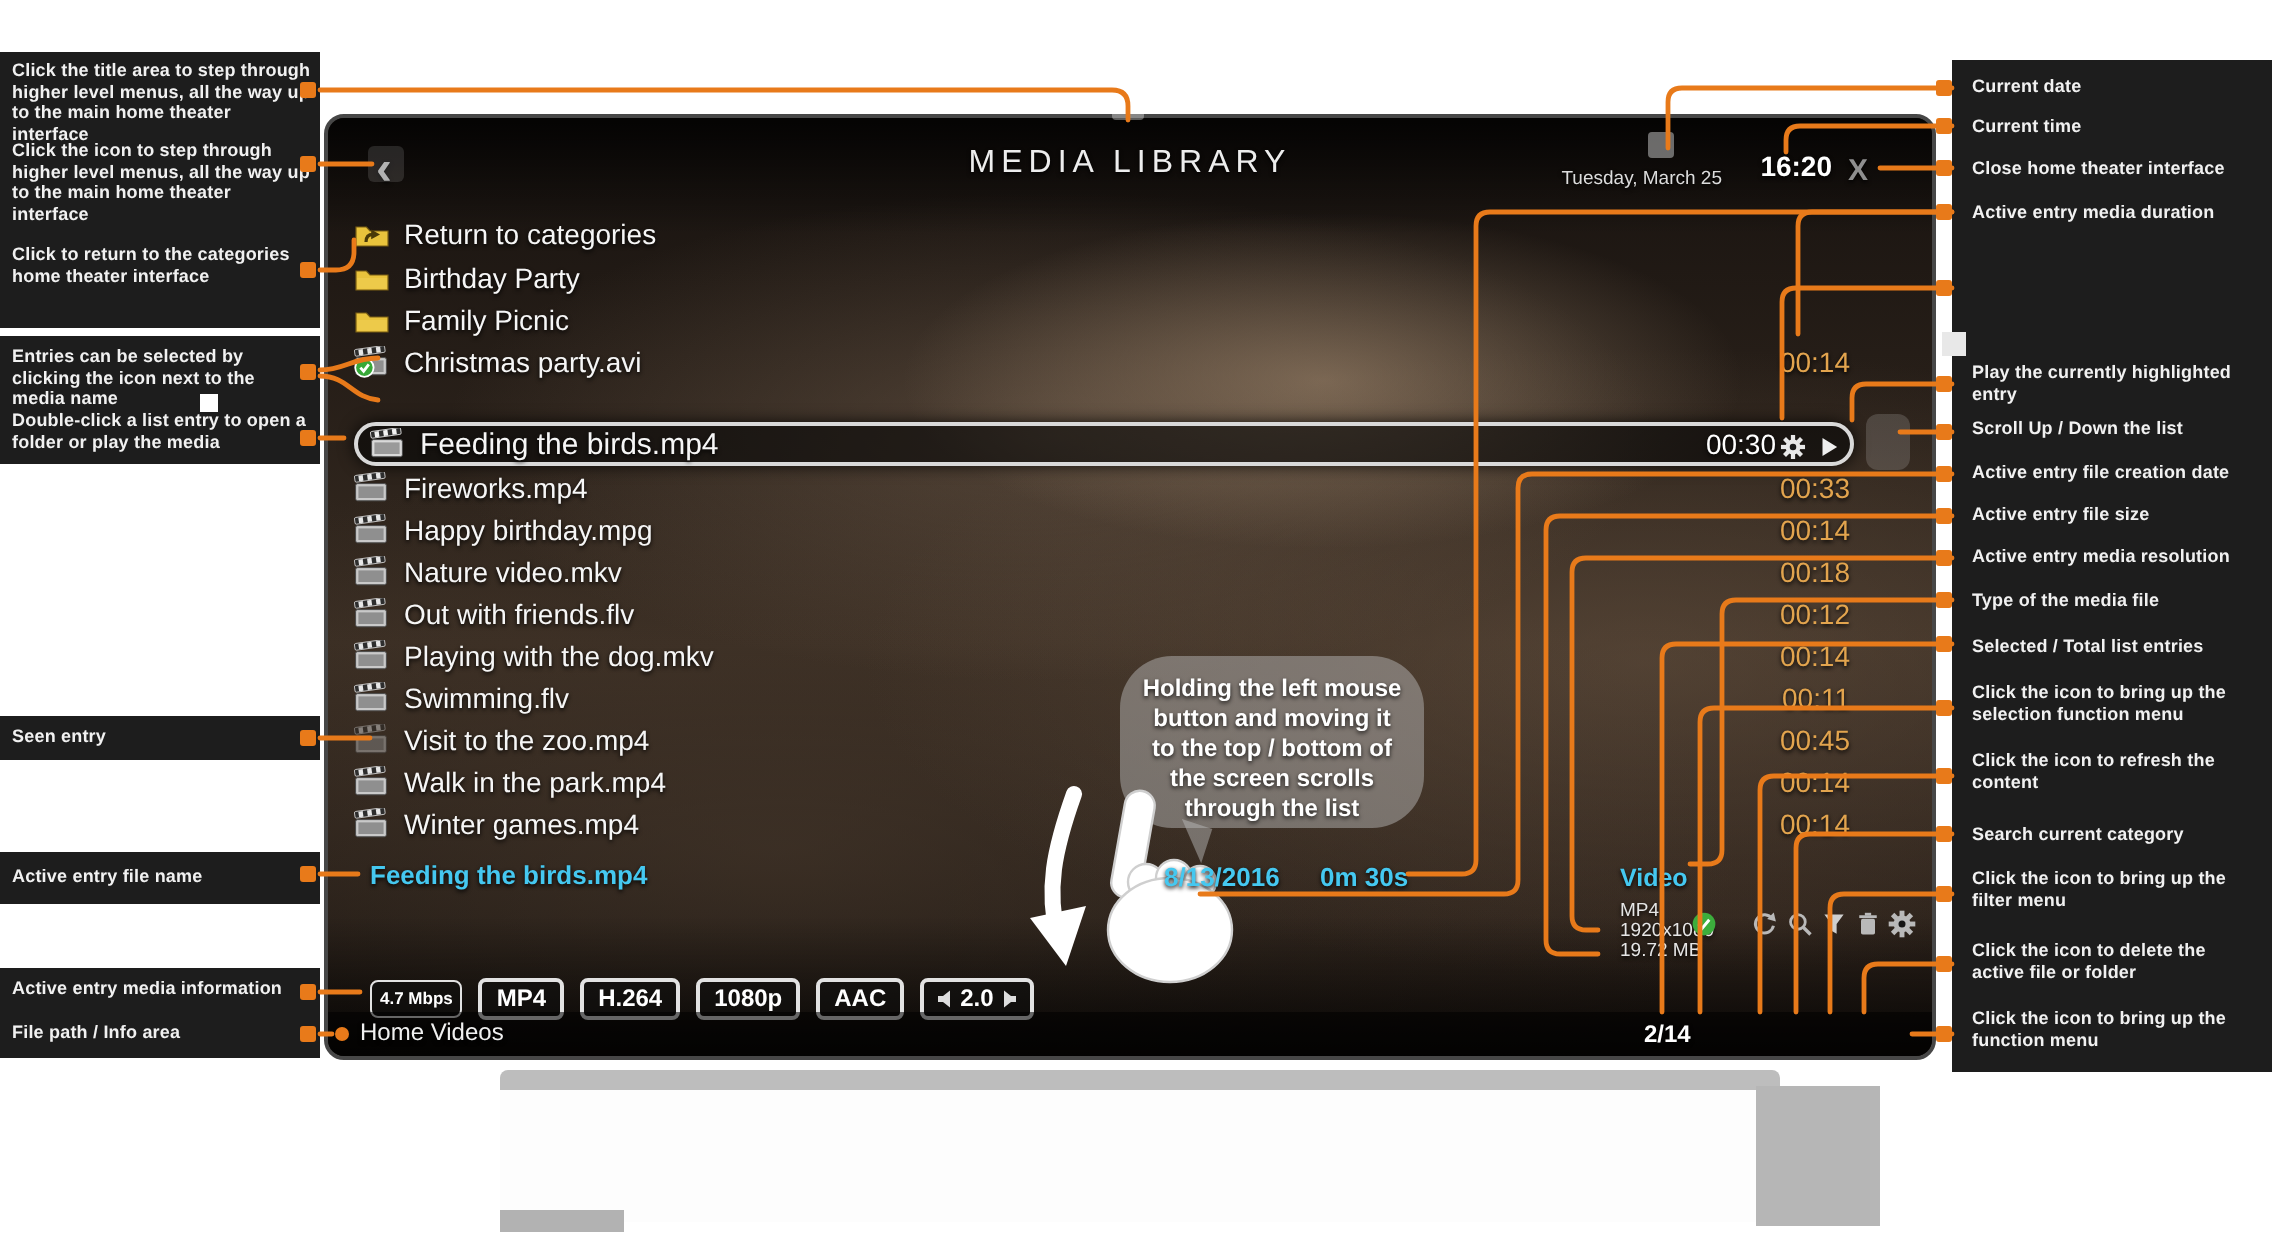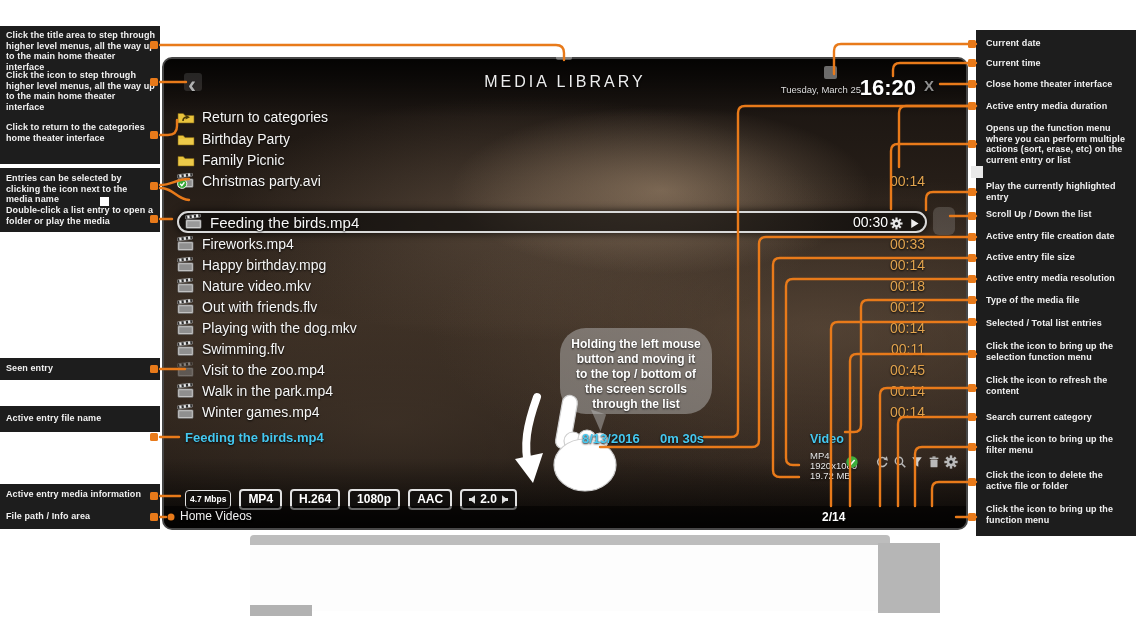--- a/index.html
+++ b/index.html
@@ -21,21 +21,21 @@
             linear-gradient(180deg,#17120f 0%,#2a211a 34%,#382c22 56%,#241c16 80%,#120e0b 100%);}
   .topfade{position:absolute;left:0;top:0;right:0;height:58px;
            background:linear-gradient(180deg,rgba(0,0,0,.82),rgba(0,0,0,0));}
   .botfade{position:absolute;left:0;bottom:0;right:0;height:70px;
            background:linear-gradient(0deg,rgba(0,0,0,.75),rgba(0,0,0,0));}
   .ts{text-shadow:0 1px 2px rgba(0,0,0,.95);}
   #title{position:absolute;left:0;right:0;top:14px;text-align:center;color:#ededed;
          font-size:16px;letter-spacing:3px;}
   #back{position:absolute;left:24px;top:12px;color:#a8a8a8;font-size:24px;font-weight:bold;cursor:pointer;}
   #date{position:absolute;right:105px;top:25px;color:#dcdcdc;font-size:9.5px;}
-  #time{position:absolute;right:50px;top:16px;color:#fff;font-size:22px;font-weight:bold;}
+  #time{position:absolute;right:50px;top:16px;color:#fff;font-size:14px;font-weight:bold;}
   #close{position:absolute;right:32px;top:18px;color:#8f8f8f;font-size:15px;font-weight:bold;cursor:pointer;}
   
   .row{position:absolute;left:13px;width:750px;height:21px;display:flex;align-items:center;cursor:pointer;}
   .row svg.ic{width:18px;height:16px;margin-right:7px;flex:none;}
   .nm{color:#f6f6f6;font-size:14px;white-space:nowrap;}
   .dur{position:absolute;right:2px;width:70px;text-align:right;color:#e2a44e;font-size:14px;}
   .row.active{height:22px;border:2px solid #d9d9d9;border-radius:12px;background:rgba(8,8,8,.62);
               box-sizing:border-box;padding-left:6px;box-shadow:0 0 8px rgba(0,0,0,.8);}
   .row.active .nm{font-size:15px;}
   .row.active .dur{right:37px;color:#fff;}
@@ -78,36 +78,35 @@
   <div class="ann" style="left:6px;top:44px;width:150px;">Click the icon to step through higher level menus, all the way up to the main home theater interface</div>
   <div class="ann" style="left:6px;top:96px;width:150px;">Click to return to the categories home theater interface</div>
 </div>
 <div class="ablock" style="left:0;top:168px;width:160px;height:64px;">
   <div class="ann" style="left:6px;top:5px;width:150px;">Entries can be selected by clicking the icon next to the media name</div>
   <div class="ann" style="left:6px;top:37px;width:150px;">Double-click a list entry to open a folder or play the media</div>
 </div>
 <div class="ablock" style="left:0;top:358px;width:160px;height:22px;">
   <div class="ann" style="left:6px;top:5px;width:150px;">Seen entry</div>
 </div>
-<div class="ablock" style="left:0;top:406px;width:160px;height:26px;">
+<div class="ablock" style="left:0;top:426px;width:160px;height:26px;">
   <div class="ann" style="left:6px;top:7px;width:150px;">Active entry file name</div>
 </div>
 <div class="ablock" style="left:0;top:484px;width:160px;height:22px;">
   <div class="ann" style="left:6px;top:5px;width:150px;">Active entry media information</div>
 </div>
 <div class="ablock" style="left:0;top:505px;width:160px;height:24px;">
   <div class="ann" style="left:6px;top:6px;width:150px;">File path / Info area</div>
 </div>
 
 <div class="ablock" style="left:976px;top:30px;width:160px;height:506px;">
   <div class="ann" style="left:10px;top:8px;width:142px;">Current date</div>
   <div class="ann" style="left:10px;top:28px;width:142px;">Current time</div>
   <div class="ann" style="left:10px;top:49px;width:142px;">Close home theater interface</div>
   <div class="ann" style="left:10px;top:71px;width:142px;">Active entry media duration</div>
-  <div class="ann" style="left:10px;top:93px;width:142px;">Opens up the function menu where you can perform multiple actions (sort, erase, etc) on the current entry or list</div>
   <div class="ann" style="left:10px;top:151px;width:142px;">Play the currently highlighted entry</div>
   <div class="ann" style="left:10px;top:179px;width:142px;">Scroll Up / Down the list</div>
   <div class="ann" style="left:10px;top:201px;width:142px;">Active entry file creation date</div>
   <div class="ann" style="left:10px;top:222px;width:142px;">Active entry file size</div>
   <div class="ann" style="left:10px;top:243px;width:142px;">Active entry media resolution</div>
   <div class="ann" style="left:10px;top:265px;width:142px;">Type of the media file</div>
   <div class="ann" style="left:10px;top:288px;width:142px;">Selected / Total list entries</div>
   <div class="ann" style="left:10px;top:311px;width:142px;">Click the icon to bring up the selection function menu</div>
   <div class="ann" style="left:10px;top:345px;width:142px;">Click the icon to refresh the content</div>
   <div class="ann" style="left:10px;top:382px;width:142px;">Search current category</div>

